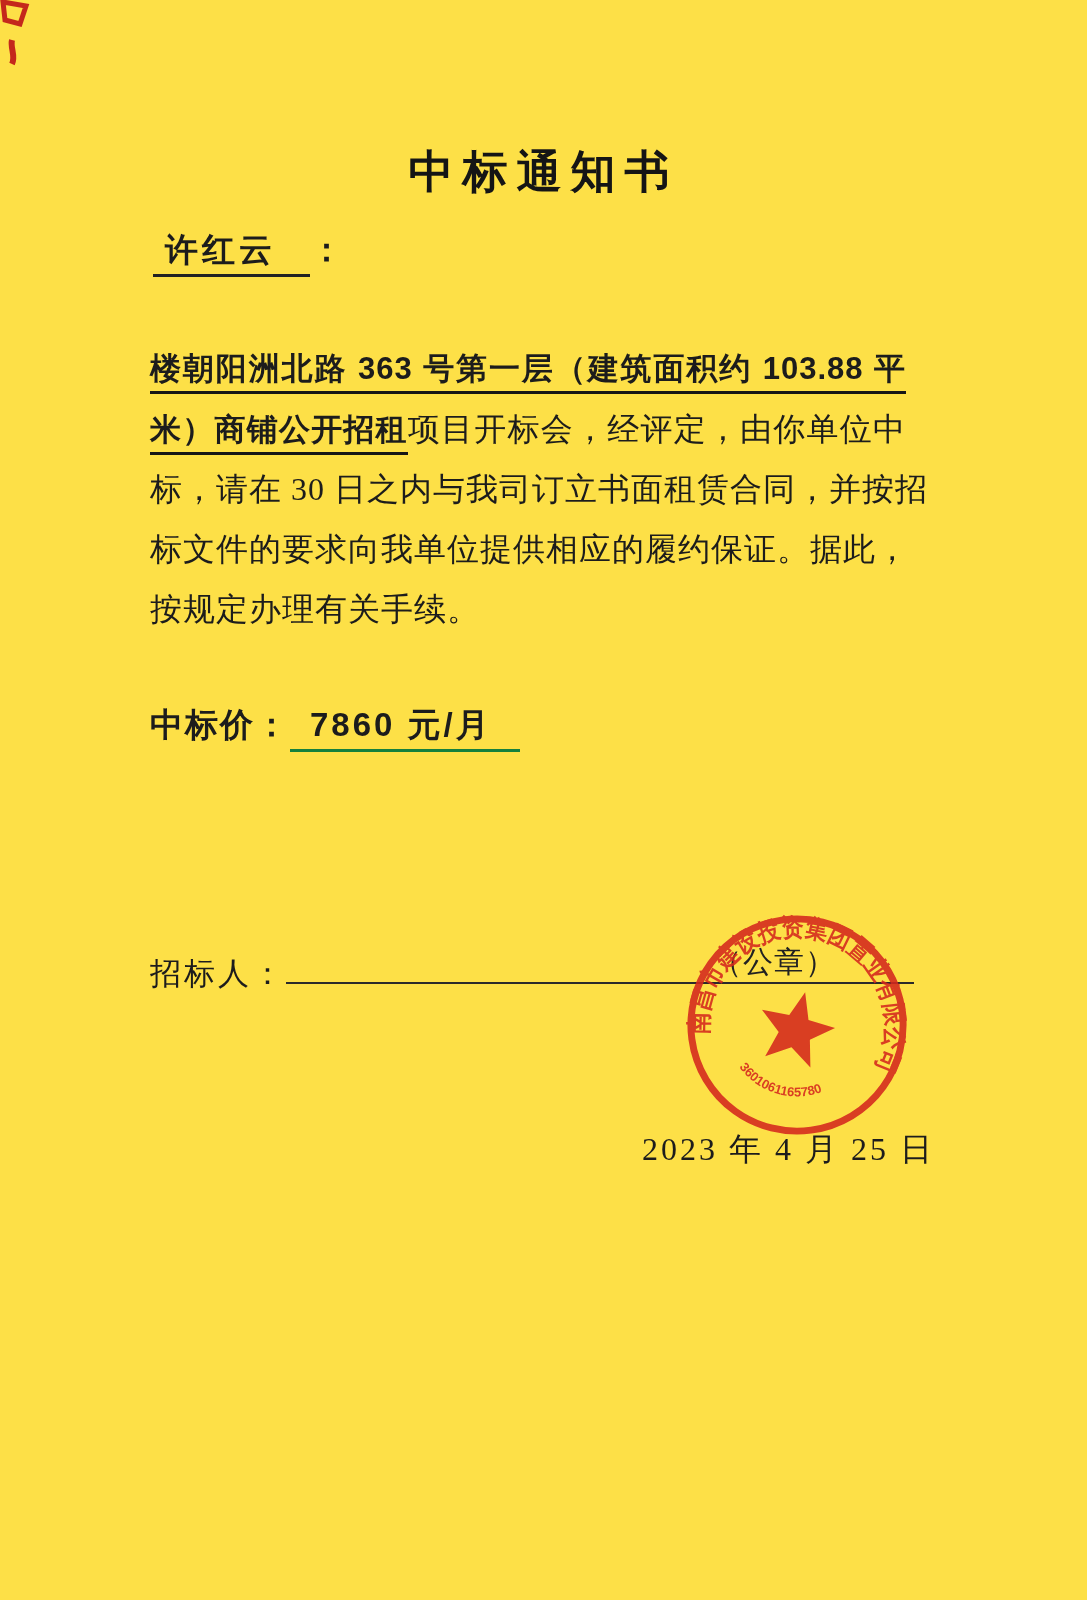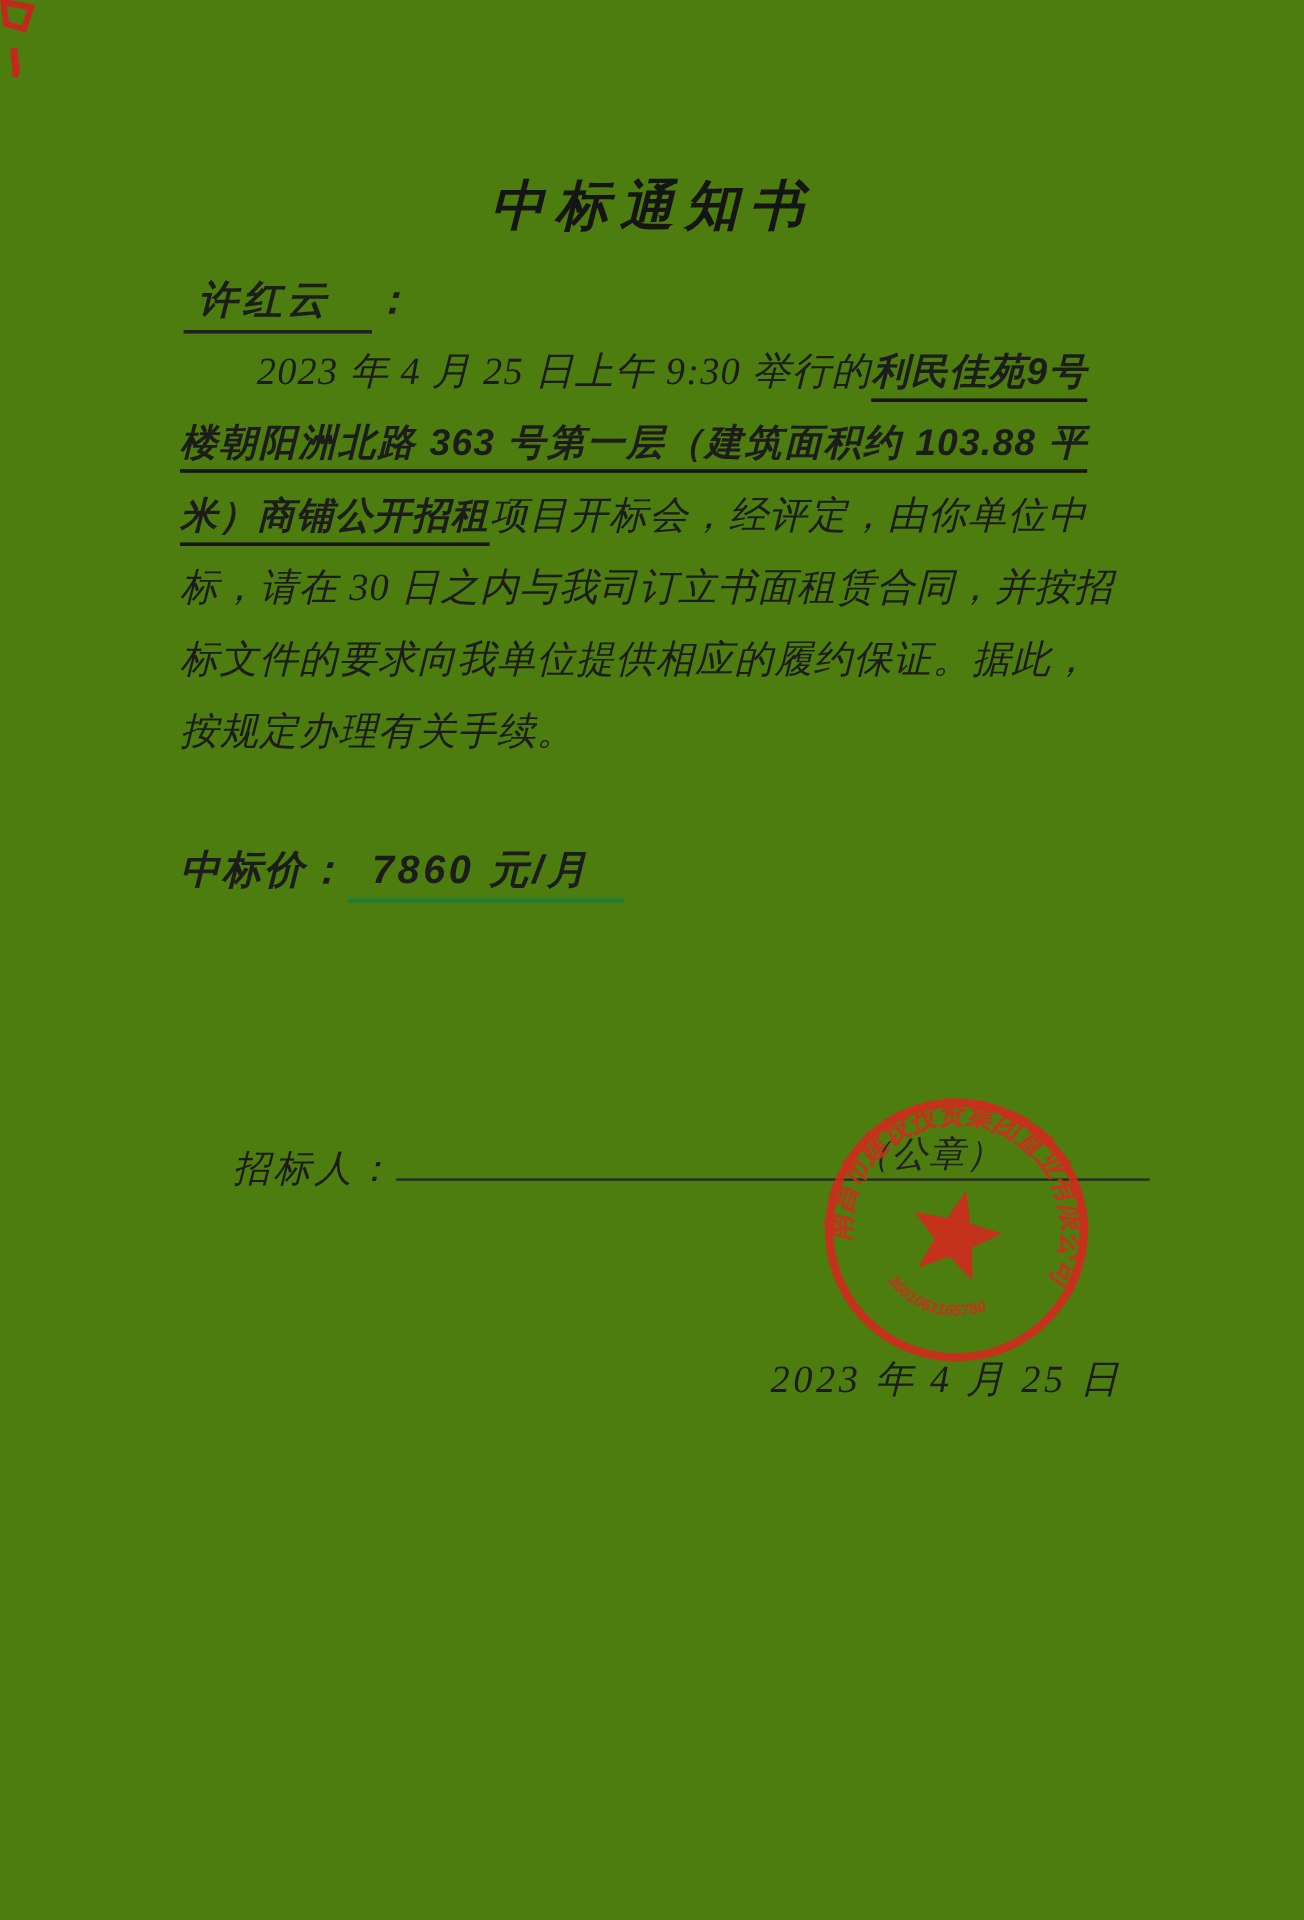--- a/index.html
+++ b/index.html
@@ -1,23 +1,22 @@
 <!DOCTYPE html>
 <html><head>
 <meta charset="utf-8">
 <style>
   html,body{margin:0;padding:0;background:#e9e9e9;}
   .page{
     position:relative;
     width:1087px;height:1600px;
-    background:#4d7c0f;
+    background:#fde047;
     overflow:hidden;
     font-family:"Liberation Serif","DejaVu Serif",serif;
     color:#1c1c1c;
-    font-style:italic;
   }
   .title{
     position:absolute;left:0;top:142px;width:1087px;
     text-align:center;
     font-family:"Liberation Sans","DejaVu Sans",sans-serif;
     font-weight:900;font-size:45px;letter-spacing:9px;color:#151515;
   }
   .recipient{
     position:absolute;left:153px;top:228px;
     font-size:33px;font-weight:700;letter-spacing:4px;
@@ -45,21 +44,21 @@
     font-size:33px;font-weight:800;
     font-family:"Liberation Sans","DejaVu Sans",sans-serif;
     letter-spacing:2px;
   }
   .price .value{
     border-bottom:3px solid #15803d;
     padding:0 28px 6px 20px;letter-spacing:3px;
   }
   .bidder{
     position:absolute;left:150px;top:946px;
-    font-size:31px;letter-spacing:3px;margin-left:44px;
+    font-size:31px;letter-spacing:3px;
   }
   .bidder-line{
     display:inline-block;width:628px;height:36px;
     border-bottom:2.5px solid #2a2a2a;
     vertical-align:baseline;
   }
   .seal-overlay{
     position:absolute;left:712px;top:942px;
     font-size:30px;color:#222;letter-spacing:1px;z-index:1;
   }
@@ -86,21 +85,20 @@
 
   <svg class="corner-marks" width="48" height="80">
     <path d="M3 2 L26 6 L20 24 L5 20 Z" fill="none" stroke="#c4281c" stroke-width="5"></path>
     <path d="M12 40 C10 48 16 56 12 64" fill="none" stroke="#c4281c" stroke-width="6"></path>
   </svg>
 
   <div class="title">中标通知书</div>
 
   <div class="recipient"><span class="name">许红云</span><span>：</span></div>
 
-  <div class="bodyline indent" style="top:288px"><span>2023 年 4 月 25 日上午 9:30 举行的</span><span class="b u">利民佳苑9号</span></div>
 
   <div class="bodyline" style="top:348px"><span class="b u">楼朝阳洲北路 363 号第一层（建筑面积约 103.88 平</span></div>
 
   <div class="bodyline" style="top:408px"><span class="b u">米）商铺公开招租</span><span>项目开标会，经评定，由你单位中</span></div>
 
   <div class="bodyline" style="top:468px"><span>标，请在 30 日之内与我司订立书面租赁合同，并按招</span></div>
 
   <div class="bodyline short" style="top:588px"><span>按规定办理有关手续。</span></div>
 
   <div class="bodyline" style="top:528px"><span>标文件的要求向我单位提供相应的履约保证。据此，</span></div>

